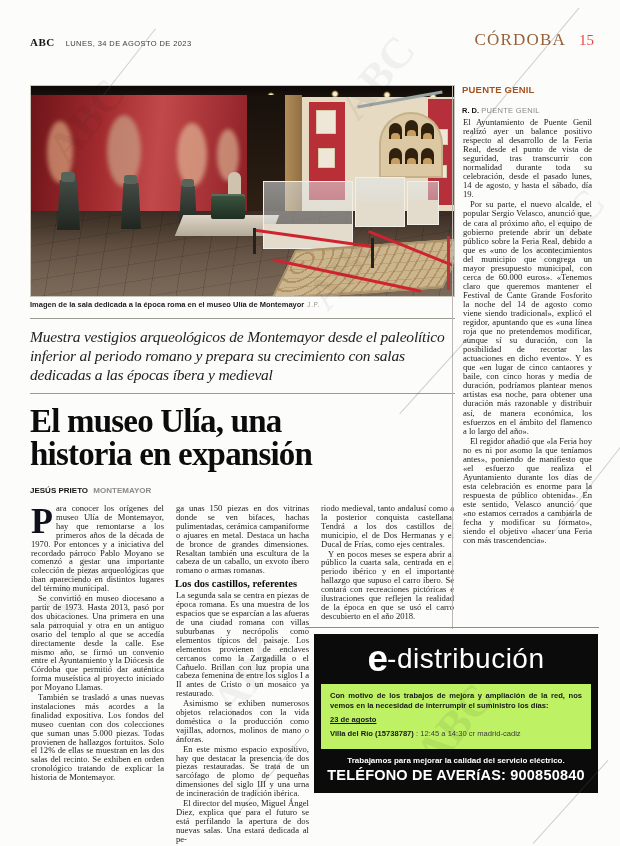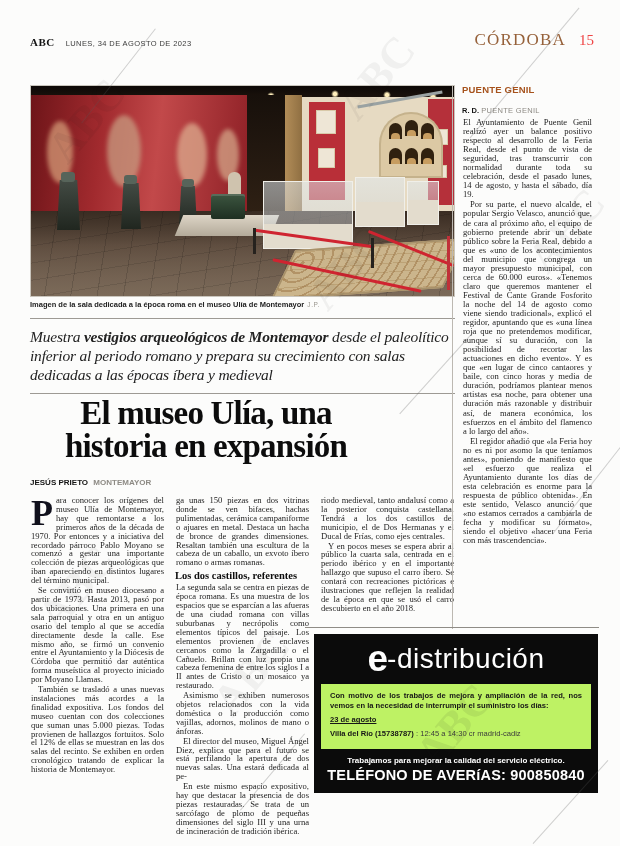--- a/index.html
+++ b/index.html
@@ -49,22 +49,22 @@
   .ph-mosaic::after{content:"";position:absolute;inset:0;opacity:.8;
       background:repeating-radial-gradient(circle at 12px 12px,rgba(146,104,56,.55) 0 2px,transparent 2px 9px),
                  repeating-linear-gradient(0deg,rgba(150,112,62,.35) 0 1px,transparent 1px 9px);}
   .ph-rope{position:absolute;height:3px;background:#cf2430;border-radius:2px;}
   .ph-post{position:absolute;width:3px;background:#26221e;}
   .ph-post.red{background:#c03038;}
   .caption{margin-top:3px;font:700 7.5px/9px "Liberation Sans",sans-serif;color:#222;}
   .credit{font:400 6.5px "Liberation Sans",sans-serif;color:#9a968e;letter-spacing:.6px;margin-left:3px;}
   .rule{border:none;border-top:1px solid #9d9a94;margin:9px 0 0;}
   .standfirst{margin:8px 0 9px;font:italic 15.5px/19px "Liberation Serif",serif;color:#222;letter-spacing:-.2px;}
-  .standfirst b{font-weight:700;text-align:right;}
-  .headline{margin-top:3px;width:352px;font:700 33px/33px "Liberation Serif",serif;letter-spacing:-.8px;color:#0c0c0c;text-align:center;}
+  .standfirst b{font-weight:400;text-align:right;}
+  .headline{margin-top:11px;width:352px;font:700 33px/33px "Liberation Serif",serif;letter-spacing:-.8px;color:#0c0c0c;}
   .byline{margin-top:15px;font:700 8px "Liberation Sans",sans-serif;color:#141414;}
   .byline .place{color:#8d8a84;margin-left:3px;}
   .cols{margin-top:8px;display:flex;gap:10px;}
   .col{width:135px;font:8.6px/8.9px "Liberation Serif",serif;text-align:justify;color:#1d1d1d;}
   .col p,.sb-body p{margin:1px;}
   .ind{text-indent:7px;}
   .dropcap{float:left;font:700 36px/30px "Liberation Serif",serif;padding:2px 3px 0 0;color:#10101c;}
   .subhead{font:700 10.5px/12px "Liberation Serif",serif;color:#0d0d0d;margin:3px 0 1px;}
   
   .vrule{position:absolute;left:452px;top:86px;width:1px;height:543px;background:#bcb8b1;}
@@ -183,22 +183,22 @@
     <div class="col">
       <p><span class="dropcap">P</span><span>ara conocer los orígenes del museo Ulía de Montemayor, hay que remontarse a los primeros años de la década de 1970. Por entonces y a iniciativa del recordado párroco Pablo Moyano se comenzó a gestar una importante colección de piezas arqueológicas que iban apareciendo en distintos lugares del término municipal.</span></p>
       <p class="ind">Se convirtió en museo diocesano a partir de 1973. Hasta 2013, pasó por dos ubicaciones. Una primera en una sala parroquial y otra en un antiguo osario del templo al que se accedía directamente desde la calle. Ese mismo año, se firmó un convenio entre el Ayuntamiento y la Diócesis de Córdoba que permitió dar auténtica forma museística al proyecto iniciado por Moyano Llamas.</p>
       <p class="ind">También se trasladó a unas nuevas instalaciones más acordes a la finalidad expositiva. Los fondos del museo cuentan con dos colecciones que suman unas 5.000 piezas. Todas provienen de hallazgos fortuitos. Solo el 12% de ellas se muestran en las dos salas del recinto. Se exhiben en orden cronológico tratando de explicar la historia de Montemayor.</p>
     </div>
     <div class="col">
       <p>ga unas 150 piezas en dos vitrinas donde se ven bifaces, hachas pulimentadas, cerámica campaniforme o ajuares en metal. Destaca un hacha de bronce de grandes dimensiones. Resaltan también una escultura de la cabeza de un caballo, un exvoto íbero romano o armas romanas.</p>
       <div class="subhead">Los dos castillos, referentes</div>
       <p>La segunda sala se centra en piezas de época romana. Es una muestra de los espacios que se esparcían a las afueras de una ciudad romana con villas suburbanas y necrópolis como elementos típicos del paisaje. Los elementos provienen de enclaves cercanos como la Zargadilla o el Cañuelo. Brillan con luz propia una cabeza femenina de entre los siglos I a II antes de Cristo o un mosaico ya restaurado.</p>
       <p class="ind">Asimismo se exhiben numerosos objetos relacionados con la vida doméstica o la producción como vajillas, adornos, molinos de mano o ánforas.</p>
+      <p class="ind">En este mismo espacio expositivo, hay que destacar la presencia de dos piezas restauradas. Se trata de un sarcófago de plomo de pequeñas dimensiones del siglo III y una urna de incineración de tradición ibérica.</p>
       <p class="ind">El director del museo, Miguel Ángel Diez, explica que para el futuro se está perfilando la apertura de dos nuevas salas. Una estará dedicada al pe-</p>
-      <p class="ind">En este mismo espacio expositivo, hay que destacar la presencia de dos piezas restauradas. Se trata de un sarcófago de plomo de pequeñas dimensiones del siglo III y una urna de incineración de tradición ibérica.</p>
     </div>
     <div class="col">
       <p>riodo medieval, tanto andalusí como a la posterior conquista castellana. Tendrá a los dos castillos del municipio, el de Dos Hermanas y el Ducal de Frías, como ejes centrales.</p>
       <p class="ind">Y en pocos meses se espera abrir al público la cuarta sala, centrada en el periodo ibérico y en el importante hallazgo que supuso el carro íbero. Se contará con recreaciones pictóricas e ilustraciones que reflejen la realidad de la época en que se usó el carro descubierto en el año 2018.</p>
     </div>
   </div>
 </div>
 
 <div class="vrule"></div>
 

